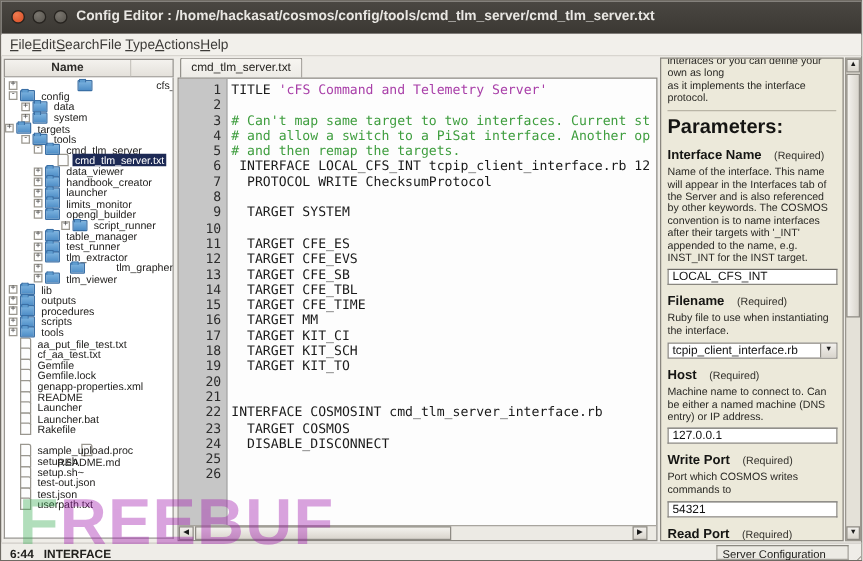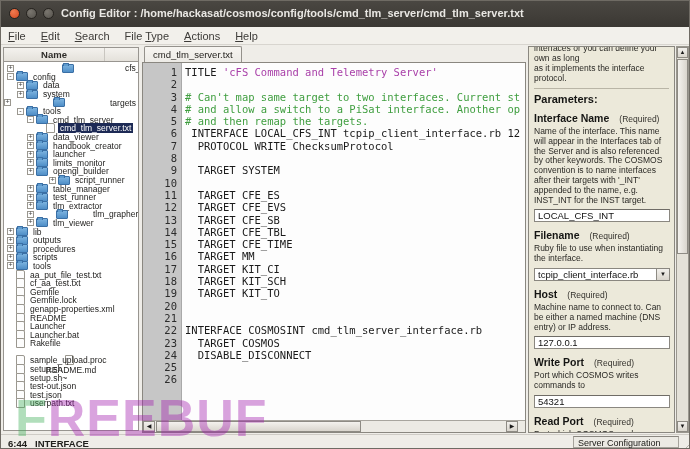--- a/index.html
+++ b/index.html
@@ -5,21 +5,21 @@
   html,body{margin:0;padding:0;background:#fff;font-family:"Liberation Sans",sans-serif;}
   .window{position:relative;width:690px;height:449px;background:#efede8;overflow:hidden;border:1px solid #6f6b64;box-sizing:border-box;}
   
   .titlebar{position:absolute;left:0;top:0;width:690px;height:26px;background:linear-gradient(#4a4742,#3b3833);border-bottom:1px solid #2a2824;}
   .wbtn{position:absolute;top:7px;width:11px;height:11px;border-radius:50%;border:1px solid #26231f;box-sizing:border-box;}
   .wbtn.close{left:8px;background:radial-gradient(circle at 35% 30%,#f07b50,#d64a22);}
   .wbtn.min{left:25px;background:radial-gradient(circle at 35% 30%,#7a766f,#55524c);}
   .wbtn.max{left:42px;background:radial-gradient(circle at 35% 30%,#7a766f,#55524c);}
   .title-text{position:absolute;left:60px;top:6px;color:#e9e7e3;font-size:11px;font-weight:bold;white-space:nowrap;}
   
-  .menubar{position:absolute;left:0;top:26px;width:690px;height:18px;background:#f2f0eb;border-bottom:1px solid #d8d5cf;display:flex;align-items:center;padding-left:7px;gap:15px;box-sizing:border-box;}
+  .menubar{position:absolute;left:0;top:26px;width:690px;height:18px;background:#f2f0eb;border-bottom:1px solid #d8d5cf;display:flex;align-items:center;padding-left:7px;box-sizing:border-box;}
   .menu-item{font-size:11px;color:#3d3b38;cursor:default;}
   .menu-item u{text-decoration:underline;}
   
   .tree-header{position:absolute;left:2px;top:46px;width:136px;height:15px;background:linear-gradient(#f4f2ee,#e4e1db);border:1px solid #989590;box-sizing:border-box;font-size:9.5px;font-weight:600;color:#2e2c29;line-height:13px;}
   .tree-header .col{display:inline-block;width:100px;text-align:center;border-right:1px solid #c9c6c0;height:100%;}
   .tree-body{position:absolute;left:2px;top:61px;width:136px;height:369px;background:#ffffff;border:1px solid #989590;border-top:none;box-sizing:border-box;overflow:hidden;padding-top:2px;}
   .tree-row{display:flex;align-items:center;height:8.6px;font-size:8.5px;color:#1d1c1a;white-space:nowrap;}
   .tree-row .exp{width:7px;height:7px;border:1px solid #9a978f;background:#fff;box-sizing:border-box;font-size:7px;line-height:4px;text-align:center;color:#444;margin-right:2px;flex:none;}
   .tree-row .exp.none{border:none;background:transparent;}
   .tree-row .ico{flex:none;margin-right:3px;}
@@ -44,21 +44,21 @@
   .hscroll{position:absolute;left:0;bottom:0;width:100%;height:12px;background:#eceae4;border-top:1px solid #a8a59e;box-sizing:border-box;}
   .sbtn{position:absolute;width:12px;height:11px;background:linear-gradient(#f2f0ec,#d9d5cd);border:1px solid #8e8b84;box-sizing:border-box;font-size:6px;color:#1a1a1a;text-align:center;line-height:9px;}
   .hscroll .sbtn.l{left:0;top:0;}
   .hscroll .sbtn.r{right:7px;top:0;}
   .hthumb{position:absolute;left:13px;top:0;width:205px;height:11px;background:linear-gradient(#f4f2ee,#d9d5cd);border:1px solid #8e8b84;box-sizing:border-box;}
   
   .params{position:absolute;left:527px;top:45px;width:147px;height:387px;background:#ece9da;border:1px solid #8a8780;box-sizing:border-box;overflow:hidden;padding:0 5px;}
   .help-line{font-size:8.5px;color:#2a2925;line-height:10px;}
   .help-line.first{margin-top:-4px;}
   .params hr{border:none;border-top:1px solid #b9b5a6;margin:5px 0 4px 0;}
-  .p-heading{font-size:11px;font-weight:bold;color:#151513;margin:2px 0 6px 0;}
+  .p-heading{font-size:16px;font-weight:bold;color:#151513;margin:2px 0 6px 0;}
   .p-label{font-size:10.5px;font-weight:bold;color:#151513;margin-top:7px;}
   .p-label .req{font-weight:normal;font-size:8.5px;color:#33312c;margin-left:10px;}
   .p-desc{font-size:8.5px;color:#2a2925;line-height:9.8px;margin-top:3px;}
   .p-input{display:block;width:136px;height:13px;margin-top:4px;background:#fff;border:1px solid #8a8780;border-top-color:#6f6c66;box-sizing:border-box;font-family:"Liberation Sans",sans-serif;font-size:9.5px;color:#111;padding:0 3px;}
   .combo{position:relative;width:136px;height:13px;margin-top:4px;background:#fff;border:1px solid #8a8780;box-sizing:border-box;font-size:9.5px;color:#111;line-height:11px;padding-left:3px;}
   .combo .cbtn{position:absolute;right:0;top:0;width:12px;height:11px;background:linear-gradient(#f2f0ec,#d9d5cd);border-left:1px solid #8e8b84;font-size:6px;text-align:center;line-height:10px;color:#1a1a1a;}
   
   .vscroll{position:absolute;left:675px;top:45px;width:13px;height:387px;background:#e4e1d8;border:1px solid #9a978f;box-sizing:border-box;}
   .vscroll .sbtn.u{left:0;top:0;width:11px;}
   .vscroll .sbtn.d{left:0;bottom:0;top:auto;width:11px;}
@@ -112,21 +112,21 @@
       <div class="tree-row" style="padding-left: 13px;">
         <span class="exp">+</span>
         <span class="ico folder"></span>
         <span class="lbl">data</span>
       </div>
       <div class="tree-row" style="padding-left: 13px;">
         <span class="exp">+</span>
         <span class="ico folder"></span>
         <span class="lbl">system</span>
       </div>
-      <div class="tree-row" style=" justify-content: space-between;">
+      <div class="tree-row" style="">
         <span class="exp">+</span>
         <span class="ico folder"></span>
         <span class="lbl">targets</span>
       </div>
       <div class="tree-row" style="padding-left: 13px;">
         <span class="exp">-</span>
         <span class="ico folder"></span>
         <span class="lbl">tools</span>
       </div>
       <div class="tree-row" style="padding-left: 23px;">

